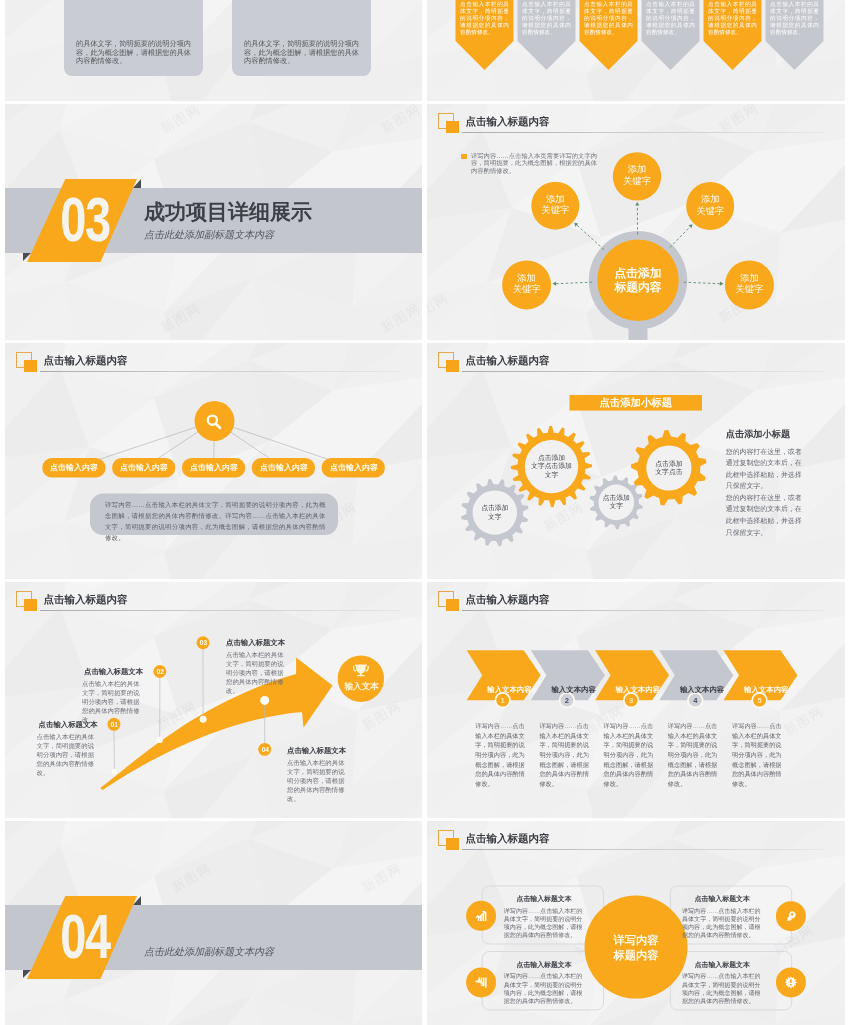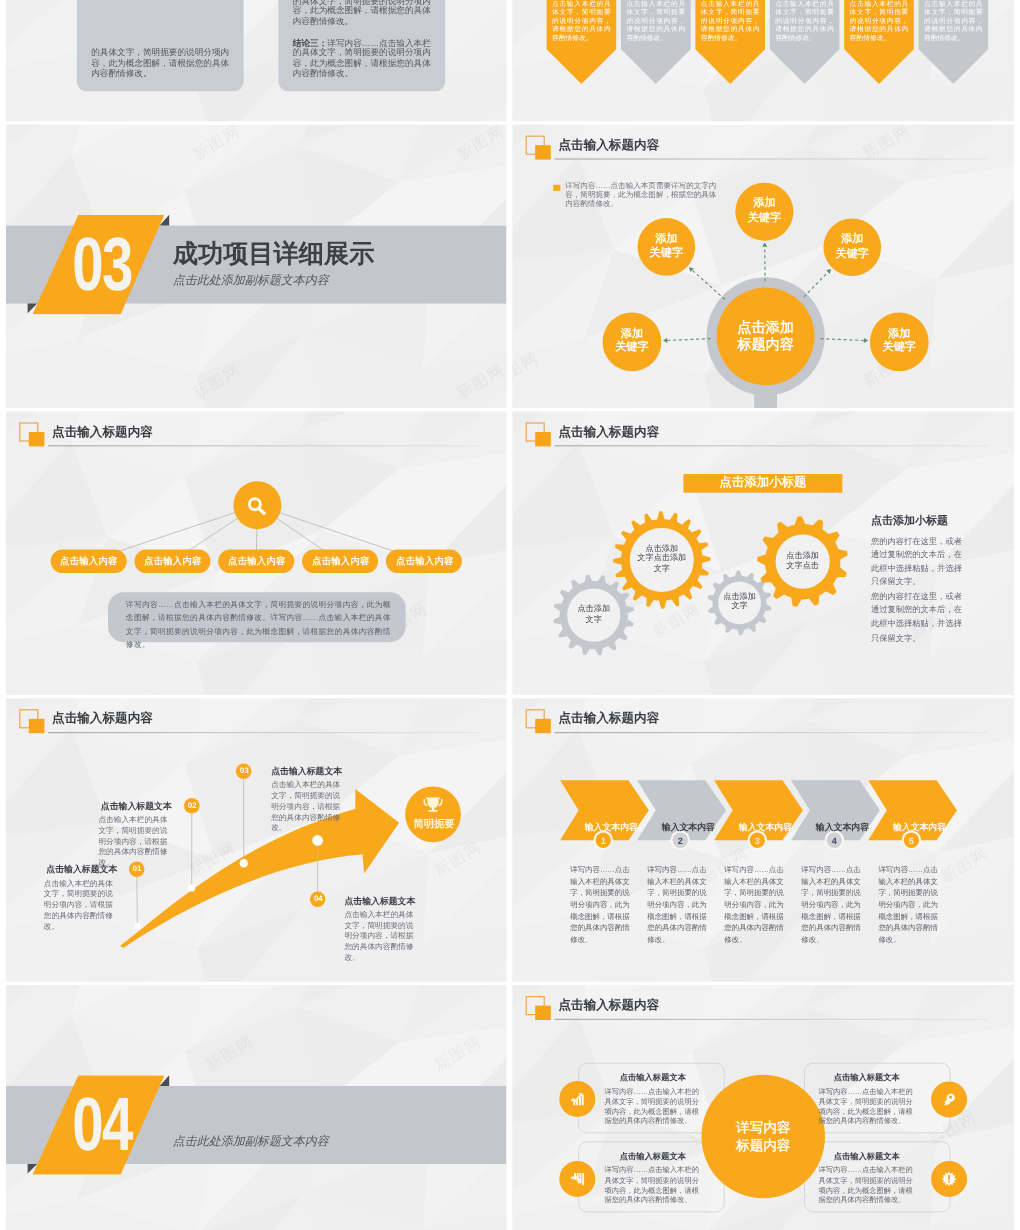--- a/index.html
+++ b/index.html
@@ -37,21 +37,21 @@
 .gcard p b{color:#3c3f45;}
 
 .note{position:absolute;color:#70737a;text-align:justify;letter-spacing:0;}
 .bullet{position:absolute;width:5px;height:5px;background:#f9a81c;display:block;}
 
 .ov{position:absolute;left:0;top:0;width:100%;height:100%;overflow:visible;}
 .bnr-txt{position:absolute;font-size:5.6px;line-height:7.05px;color:#fff;text-align:justify;letter-spacing:.05px;}
 #banners-host,#radial-host,#tree-host,#gears-host,#arrow-host,#chev-host,#fourcards-host{position:absolute;left:0;top:0;width:100%;height:100%;}
 .rad-center{position:absolute;text-align:center;color:#fffcf2;font-weight:700;font-size:11.8px;line-height:14.6px;}
 .rad-center span{display:block;}
-.rad-node{position:absolute;text-align:center;color:#fffdf5;font-weight:700;font-size:9.3px;line-height:11.6px;}
+.rad-node{position:absolute;text-align:center;color:#fffdf5;font-weight:400;font-size:9.3px;line-height:11.6px;}
 .rad-node span{display:block;}
 .pill-txt{position:absolute;text-align:center;color:#fffdf5;font-weight:700;font-size:7.8px;line-height:11px;letter-spacing:.2px;}
 .fc-title{position:absolute;text-align:center;color:#3b3e44;font-weight:700;font-size:6.9px;line-height:9px;white-space:nowrap;}
 .fc-body{position:absolute;color:#64676d;font-size:6.05px;line-height:8.2px;text-align:left;word-break:break-all;}
 .fc-center{position:absolute;text-align:center;color:#fff8e6;font-weight:700;font-size:11.3px;line-height:14.7px;}
 .fc-center span{display:block;}
 .chev-lab{position:absolute;text-align:center;font-weight:700;font-size:7.4px;line-height:11px;margin-top:14px;}
 .chev-num{position:absolute;text-align:center;font-weight:700;font-size:7.6px;line-height:9.2px;}
 .chev-body{position:absolute;color:#5f6268;font-size:6.2px;line-height:9.6px;text-align:left;word-break:break-all;}
 .arw-num{position:absolute;text-align:center;color:#fffdf6;font-weight:700;font-size:6.6px;line-height:9.2px;}
@@ -113,21 +113,20 @@
           <polygon points="350,205 370,266 275,266" fill="#efeff0"></polygon>
           <polygon points="350,205 450,190 370,266" fill="#efeff0"></polygon>
           <polygon points="450,190 450,266 370,266" fill="#f0f0f0"></polygon>
         </svg></div>
   <div class="wm" style="left:285px;top:150px">新图网</div>
   <div class="gcard" style="left:58.5px;top:25px;width:139px;height:186px">
     <p><b></b><span>的具体文字，简明扼要的说明分项内容，此为概念图解，请根据您的具体内容酌情修改。</span></p>
   </div>
   <div class="gcard" style="left:226.5px;top:25px;width:139px;height:186px">
     <p><b></b><span>的具体文字，简明扼要的说明分项内容，此为概念图解，请根据您的具体内容酌情修改。</span></p>
-    <p><b>结论三：</b><span>详写内容……点击输入本栏的具体文字，简明扼要的说明分项内容，此为概念图解，请根据您的具体内容酌情修改。</span></p>
   </div>
 </div>
 
 <div class="slide" style="left:427px;top:-135px;width:418px;height:236px">
   <div class="bg"><svg width="100%" height="100%" viewBox="0 0 420 238" preserveAspectRatio="none">
           <polygon points="-30,-30 70,-30 -30,40" fill="#ededee"></polygon>
           <polygon points="70,-30 55,25 -30,40" fill="#f0f0f0"></polygon>
           <polygon points="70,-30 170,-30 55,25" fill="#f4f4f5"></polygon>
           <polygon points="170,-30 150,55 55,25" fill="#f2f2f3"></polygon>
           <polygon points="170,-30 270,-30 150,55" fill="#f3f3f4"></polygon>
@@ -602,21 +601,21 @@
         <div class="arw-num" style="left: 188.5px; top: 56.3px; width: 20px;">03</div>
         <div class="arw-num" style="left: 250.3px; top: 163.2px; width: 20px;">04</div>
         <div class="arw-title" style="left: 33.6px; top: 138.3px; width: 63px;">点击输入标题文本</div>
         <div class="arw-body" style="left: 31.5px; top: 151.4px; width: 61px;">点击输入本栏的具体文字，简明扼要的说明分项内容，请根据您的具体内容酌情修改。</div>
         <div class="arw-title" style="left: 79px; top: 85.2px; width: 63px;">点击输入标题文本</div>
         <div class="arw-body" style="left: 77px; top: 98.3px; width: 61px;">点击输入本栏的具体文字，简明扼要的说明分项内容，请根据您的具体内容酌情修改。</div>
         <div class="arw-title" style="left: 221px; top: 56px; width: 64px;">点击输入标题文本</div>
         <div class="arw-body" style="left: 221px; top: 69.1px; width: 62px;">点击输入本栏的具体文字，简明扼要的说明分项内容，请根据您的具体内容酌情修改。</div>
         <div class="arw-title" style="left: 282px; top: 164px; width: 64px;">点击输入标题文本</div>
         <div class="arw-body" style="left: 282px; top: 177.1px; width: 62px;">点击输入本栏的具体文字，简明扼要的说明分项内容，请根据您的具体内容酌情修改。</div>
-        <div class="arw-tip" style="left: 334.7px; top: 99.4px; width: 44px;">简明扼要</div>
+        <div class="arw-tip" style="left: 334.7px; top: 99.4px; width: 44px;">输入文本</div>
       </div>
 </div>
 
 <div class="slide" style="left:427px;top:582px;width:418px;height:236px">
   <div class="bg"><svg width="100%" height="100%" viewBox="0 0 420 238" preserveAspectRatio="none">
           <polygon points="-30,-30 70,-30 -30,40" fill="#ededee"></polygon>
           <polygon points="70,-30 55,25 -30,40" fill="#f0f0f0"></polygon>
           <polygon points="70,-30 170,-30 55,25" fill="#f4f4f5"></polygon>
           <polygon points="170,-30 150,55 55,25" fill="#f2f2f3"></polygon>
           <polygon points="170,-30 270,-30 150,55" fill="#f3f3f4"></polygon>

